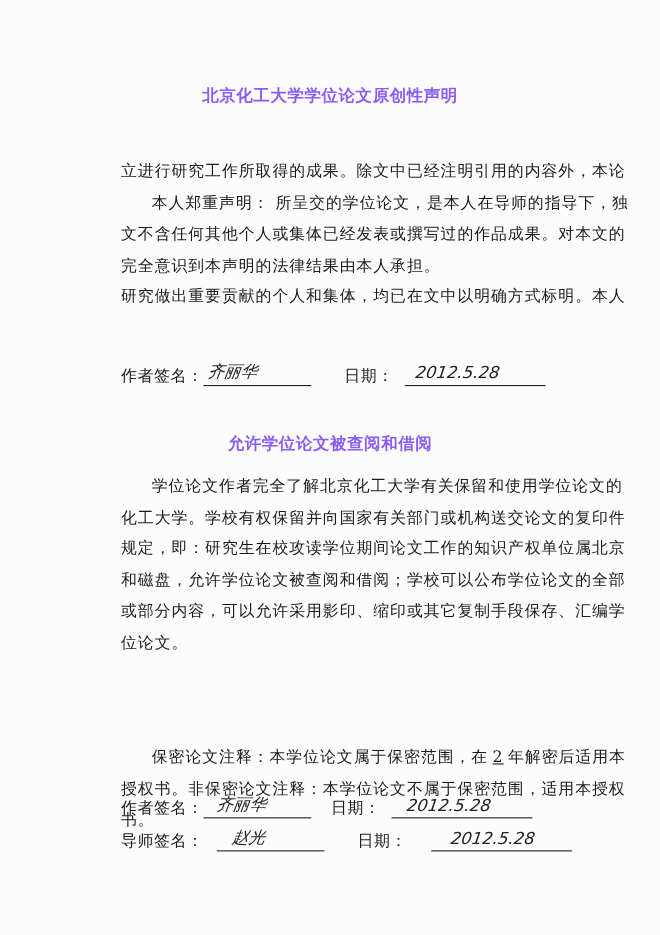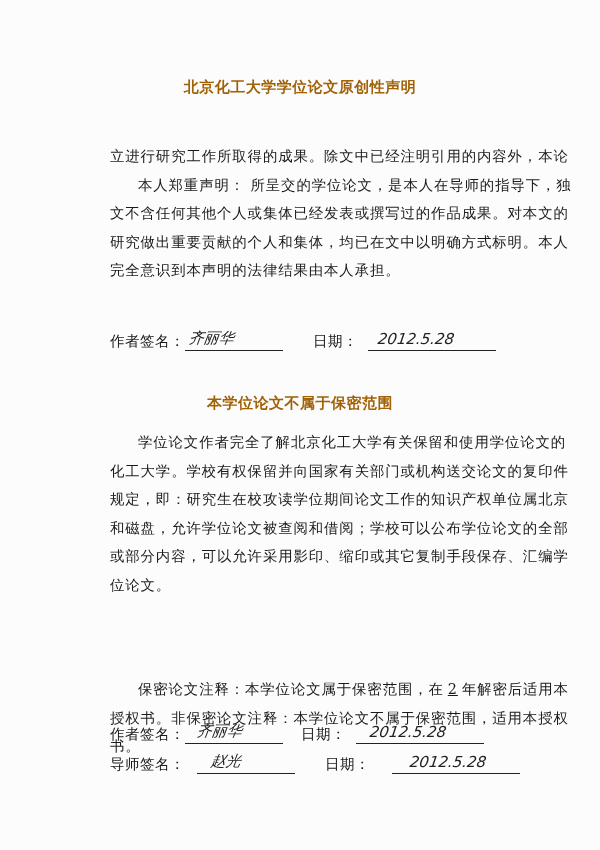--- a/index.html
+++ b/index.html
@@ -9,21 +9,21 @@
       font-family: "DejaVu Serif", "Liberation Serif", serif;
       color: #1a1a1a;
       position: relative;
       overflow: hidden;
     }
     .page { position: absolute; left: 0; top: 0; width: 600px; height: 850px; }
     .title {
       position: absolute; left: 0; width: 600px; text-align: center;
       font-family: "DejaVu Sans", "Liberation Sans", sans-serif;
       font-weight: bold; font-size: 15px; letter-spacing: 0.5px;
-      color: #a16207;
+      color: #8b5cf6;
     }
     .para {
       position: absolute; left: 110px; width: 400px;
       font-size: 14.4px; line-height: 28.5px;
       letter-spacing: 0.9px;
       text-align: justify;
       text-indent: 28px;
       margin: 0;
     }
     .line { display: block; white-space: nowrap; }
@@ -47,36 +47,36 @@
 <body>
 
 <div class="page">
 
   <div class="title" style="top:78px;">北京化工大学学位论文原创性声明</div>
 
   <div class="para" style="top:142px;">
     <span class="line" style="text-indent:0">立进行研究工作所取得的成果。除文中已经注明引用的内容外，本论</span>
     <span class="line">本人郑重声明： 所呈交的学位论文，是本人在导师的指导下，独</span>
     <span class="line" style="text-indent:0">文不含任何其他个人或集体已经发表或撰写过的作品成果。对本文的</span>
+    <span class="line" style="text-indent:0">完全意识到本声明的法律结果由本人承担。</span>
     <span class="line" style="text-indent:0">研究做出重要贡献的个人和集体，均已在文中以明确方式标明。本人</span>
-    <span class="line" style="text-indent:0">完全意识到本声明的法律结果由本人承担。</span>
   </div>
 
   <div class="sigrow" style="top:325px;">
     <span class="sig-label">作者签名：</span>
     <span class="sig-field" style="width:98px;">
       <span class="hand" style="left:4px;">齐丽华</span>
     </span>
     <span class="sig-label" style="margin-left:30px;">日期：</span>
     <span class="sig-field" style="width:128px; margin-left:10px;">
       <span class="hand" style="left:10px;">2012.5.28</span>
     </span>
   </div>
 
-  <div class="title" style="top:394px;">本学位论文不属于保密范围</div>
+  <div class="title" style="top:394px;">允许学位论文被查阅和借阅</div>
 
   <div class="para" style="top:428px;">
     <span class="line">学位论文作者完全了解北京化工大学有关保留和使用学位论文的</span>
     <span class="line" style="text-indent:0">化工大学。学校有权保留并向国家有关部门或机构送交论文的复印件</span>
     <span class="line" style="text-indent:0">规定，即：研究生在校攻读学位期间论文工作的知识产权单位属北京</span>
     <span class="line" style="text-indent:0">和磁盘，允许学位论文被查阅和借阅；学校可以公布学位论文的全部</span>
     <span class="line" style="text-indent:0">或部分内容，可以允许采用影印、缩印或其它复制手段保存、汇编学</span>
     <span class="line" style="text-indent:0">位论文。</span>
   </div>
 

